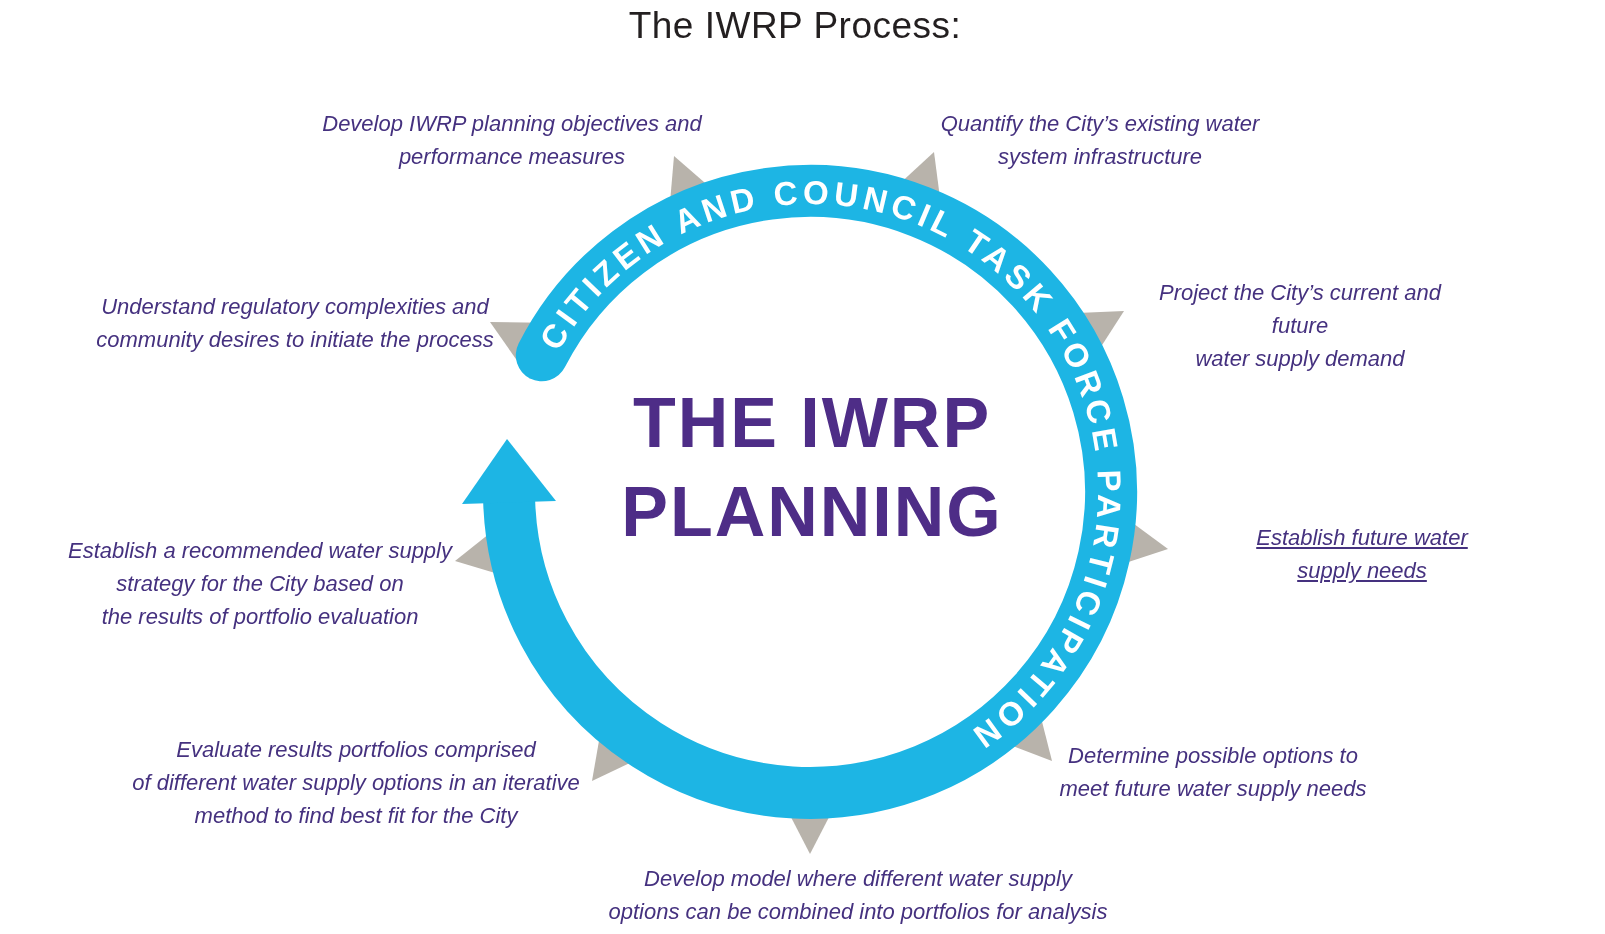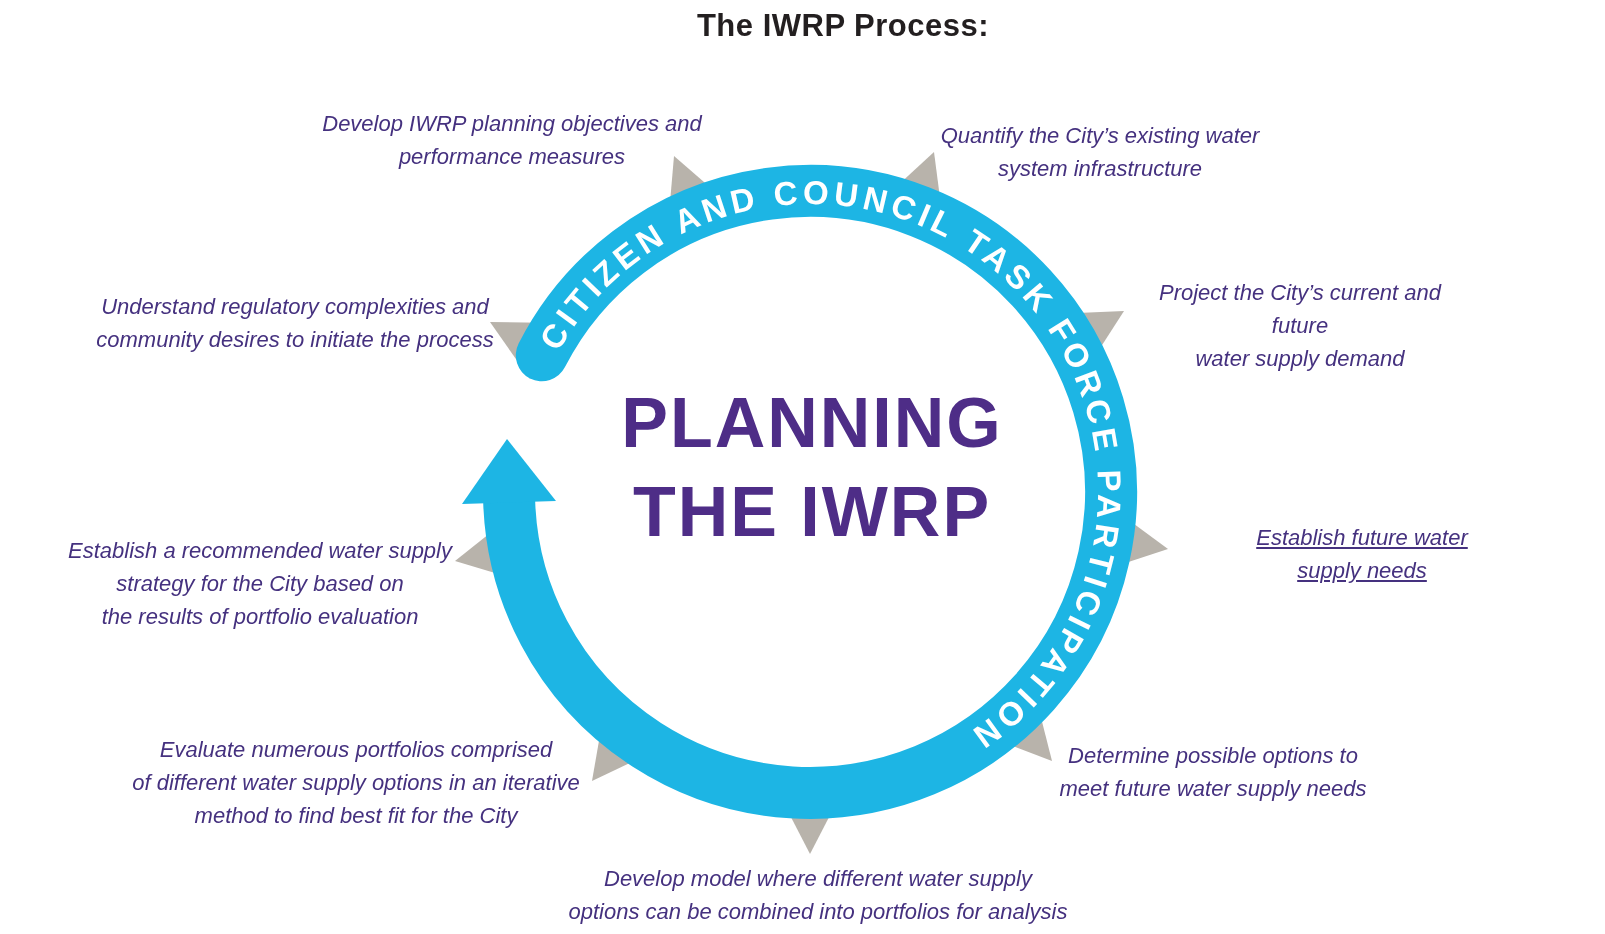--- a/index.html
+++ b/index.html
@@ -5,24 +5,23 @@
   html, body { margin: 0; padding: 0; }
   body {
     width: 1605px; height: 934px;
     background: #ffffff;
     font-family: "Liberation Sans", "DejaVu Sans", sans-serif;
     position: relative; overflow: hidden;
   }
   .page-title {
     position: absolute; left: 795px; top: 26px;
     transform: translate(-50%, -50%);
-    font-weight: bold; font-size: 31px; letter-spacing: 0.5px;
+    font-weight: normal; font-size: 37px; letter-spacing: 0.5px;
     color: var(--title-black, #231f20);
     white-space: nowrap;
-    margin-left: 48px;
   }
   svg.diagram { position: absolute; left: 0; top: 0; }
   .pointer   { fill: var(--pointer-gray, #b8b3ab); }
   .ring      { stroke: var(--ring-cyan, #1db5e4); stroke-width: 52; fill: none; stroke-linecap: round; }
   .arrowhead { fill: var(--ring-cyan, #1db5e4); }
   .ring-text {
     fill: #ffffff; font-weight: bold; font-size: 33px; letter-spacing: 4.5px;
     font-family: "Liberation Sans", "DejaVu Sans", sans-serif;
   }
   .center-title {
@@ -33,28 +32,28 @@
     color: var(--center-purple, #4e2d87);
     white-space: nowrap;
   }
   .step-label {
     position: absolute; transform: translate(-50%, -50%);
     white-space: pre-line; text-align: center;
     font-style: italic; font-size: 22px; line-height: 33px;
     color: var(--label-purple, #45317f);
   }
   .s1 { left: 500px;  top: 140px; margin-left: 12px; }
-  .s2 { left: 1100px; top: 152px; font-style: italic; }
+  .s2 { left: 1100px; top: 140px; font-style: italic; }
   .s3 { left: 295px;  top: 323px; text-align: center; }
   .s4 { left: 1300px; top: 325px; }
   .s5 { left: 260px;  top: 583px; text-align: center; }
   .s6 { left: 1362px; top: 554px; text-decoration: underline; }
   .s7 { left: 356px;  top: 782px; }
   .s8 { left: 1213px; top: 772px; }
-  .s9 { left: 818px;  top: 895px; }
+  .s9 { left: 858px;  top: 895px; }
 </style>
 </head>
 <body>
 
 <div class="page-title">The IWRP Process:</div>
 
 <svg class="diagram" width="1605" height="934" viewBox="0 0 1605 934" xmlns="http://www.w3.org/2000/svg">
 
   <polygon class="pointer" points="674,156 727,202 668,226"></polygon>
   <polygon class="pointer" points="934,152 943,221 883,199"></polygon>
@@ -69,35 +68,35 @@
   <path id="ringPath" class="ring" d="M 541.8 355.3 A 301 301 0 1 1 509.2 502.5"></path>
   <polygon class="arrowhead" points="507,439 556,501 462,504"></polygon>
 
   <path id="textArc" fill="none" d="M 558.1 352.4 A 288 288 0 1 1 860 775.6"></path>
   <text class="ring-text">
     <textPath href="#textArc" xlink:href="#textArc" startOffset="0">CITIZEN AND COUNCIL TASK FORCE PARTICIPATION</textPath>
   </text>
 </svg>
 
 <div class="center-title">
+  <div>THE IWRP</div>
   <div>PLANNING</div>
-  <div>THE IWRP</div>
 </div>
 
 <div class="step-label s1">Develop IWRP planning objectives and
 performance measures</div>
 <div class="step-label s2">Quantify the City’s existing water
 system infrastructure</div>
 <div class="step-label s3">Understand regulatory complexities and
 community desires to initiate the process</div>
 <div class="step-label s4">Project the City’s current and future
 water supply demand</div>
 <div class="step-label s5">Establish a recommended water supply
 strategy for the City based on
 the results of portfolio evaluation</div>
 <div class="step-label s6">Establish future water supply needs</div>
-<div class="step-label s7">Evaluate numerous portfolios comprised
+<div class="step-label s7">Evaluate results portfolios comprised
 of different water supply options in an iterative
 method to find best fit for the City</div>
 <div class="step-label s8">Determine possible options to
 meet future water supply needs</div>
 <div class="step-label s9">Develop model where different water supply
 options can be combined into portfolios for analysis</div>
 
 </body></html>

